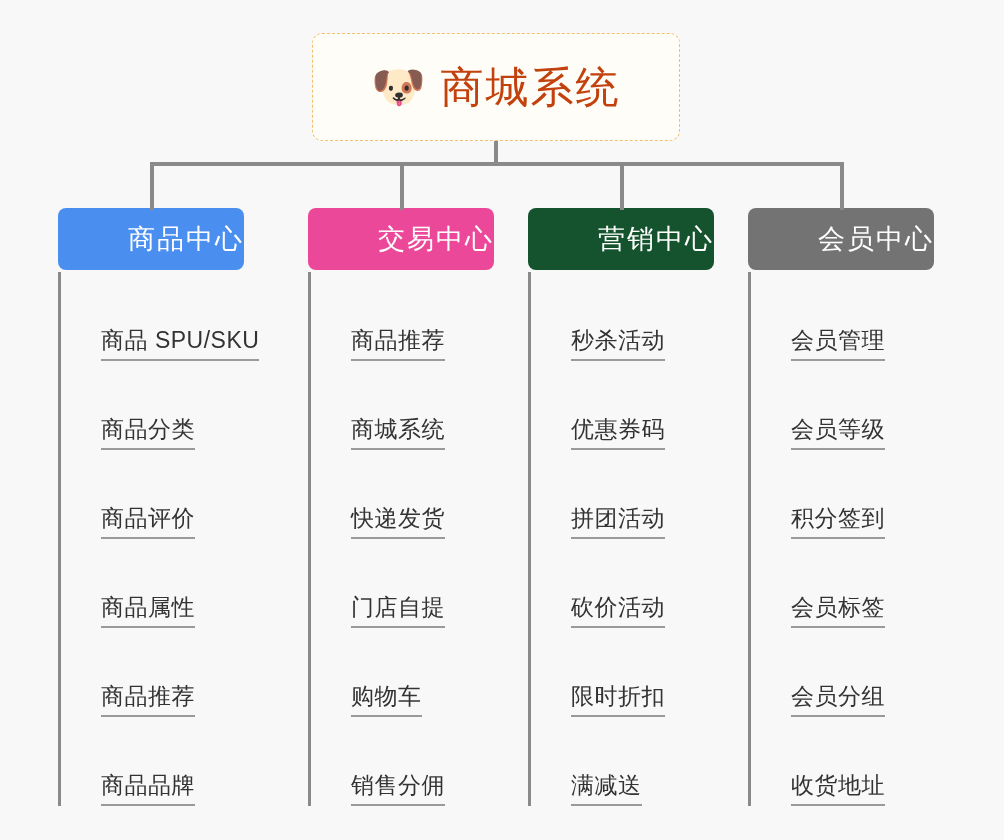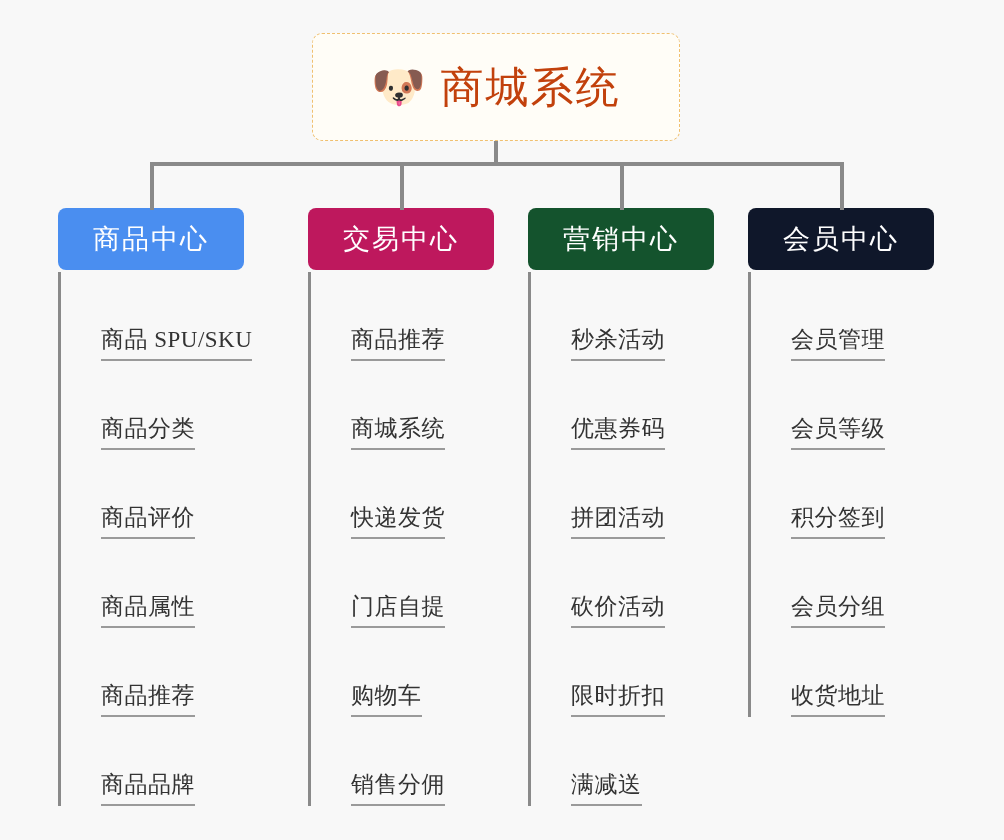--- a/index.html
+++ b/index.html
@@ -79,21 +79,21 @@
     width: 220px;
   }
 
   .cat-box {
     width: 186px;
     height: 62px;
     box-sizing: border-box;
     border-radius: 8px;
     display: flex;
     align-items: center;
-    justify-content: center;
+    justify-content: flex-end;
     color: #ffffff;
     font-size: 27px;
     letter-spacing: 2px;
     white-space: nowrap;
   }
 
   
   .leaf-list {
     position: relative;
     margin-top: 2px;
@@ -110,21 +110,20 @@
   }
   .leaf-label {
     display: inline-block;
     font-size: 23px;
     color: #333333;
     letter-spacing: 0.5px;
     white-space: nowrap;
     padding-bottom: 6px;
     border-bottom: 2px solid #9a9a9a;
     line-height: 1.15;
-    font-family: Liberation Serif, serif;
   }
 </style>
 </head>
 <body>
 
 <div id="diagram">
 
   <div class="root-node">
     <span class="root-emoji">🐶</span>
     <span class="root-title">商城系统</span>
@@ -153,21 +152,21 @@
           </div>
           <div class="leaf-item">
             <span class="leaf-label">商品推荐</span>
           </div>
           <div class="leaf-item">
             <span class="leaf-label">商品品牌</span>
           </div>
         </div>
       </div>
       <div class="column" style="left: 308px;">
-        <div class="cat-box" style="background: #be185d;">
+        <div class="cat-box" style="background: #ec4899;">
           <span>交易中心</span>
         </div>
         <div class="leaf-list">
           <div class="leaf-item">
             <span class="leaf-label">商品推荐</span>
           </div>
           <div class="leaf-item">
             <span class="leaf-label">商城系统</span>
           </div>
           <div class="leaf-item">
@@ -203,32 +202,35 @@
           </div>
           <div class="leaf-item">
             <span class="leaf-label">限时折扣</span>
           </div>
           <div class="leaf-item">
             <span class="leaf-label">满减送</span>
           </div>
         </div>
       </div>
       <div class="column" style="left: 748px;">
-        <div class="cat-box" style="background: #0f172a;">
+        <div class="cat-box" style="background: #737373;">
           <span>会员中心</span>
         </div>
         <div class="leaf-list">
           <div class="leaf-item">
             <span class="leaf-label">会员管理</span>
           </div>
           <div class="leaf-item">
             <span class="leaf-label">会员等级</span>
           </div>
           <div class="leaf-item">
             <span class="leaf-label">积分签到</span>
+          </div>
+          <div class="leaf-item">
+            <span class="leaf-label">会员标签</span>
           </div>
           <div class="leaf-item">
             <span class="leaf-label">会员分组</span>
           </div>
           <div class="leaf-item">
             <span class="leaf-label">收货地址</span>
           </div>
         </div>
       </div>
     </div>

